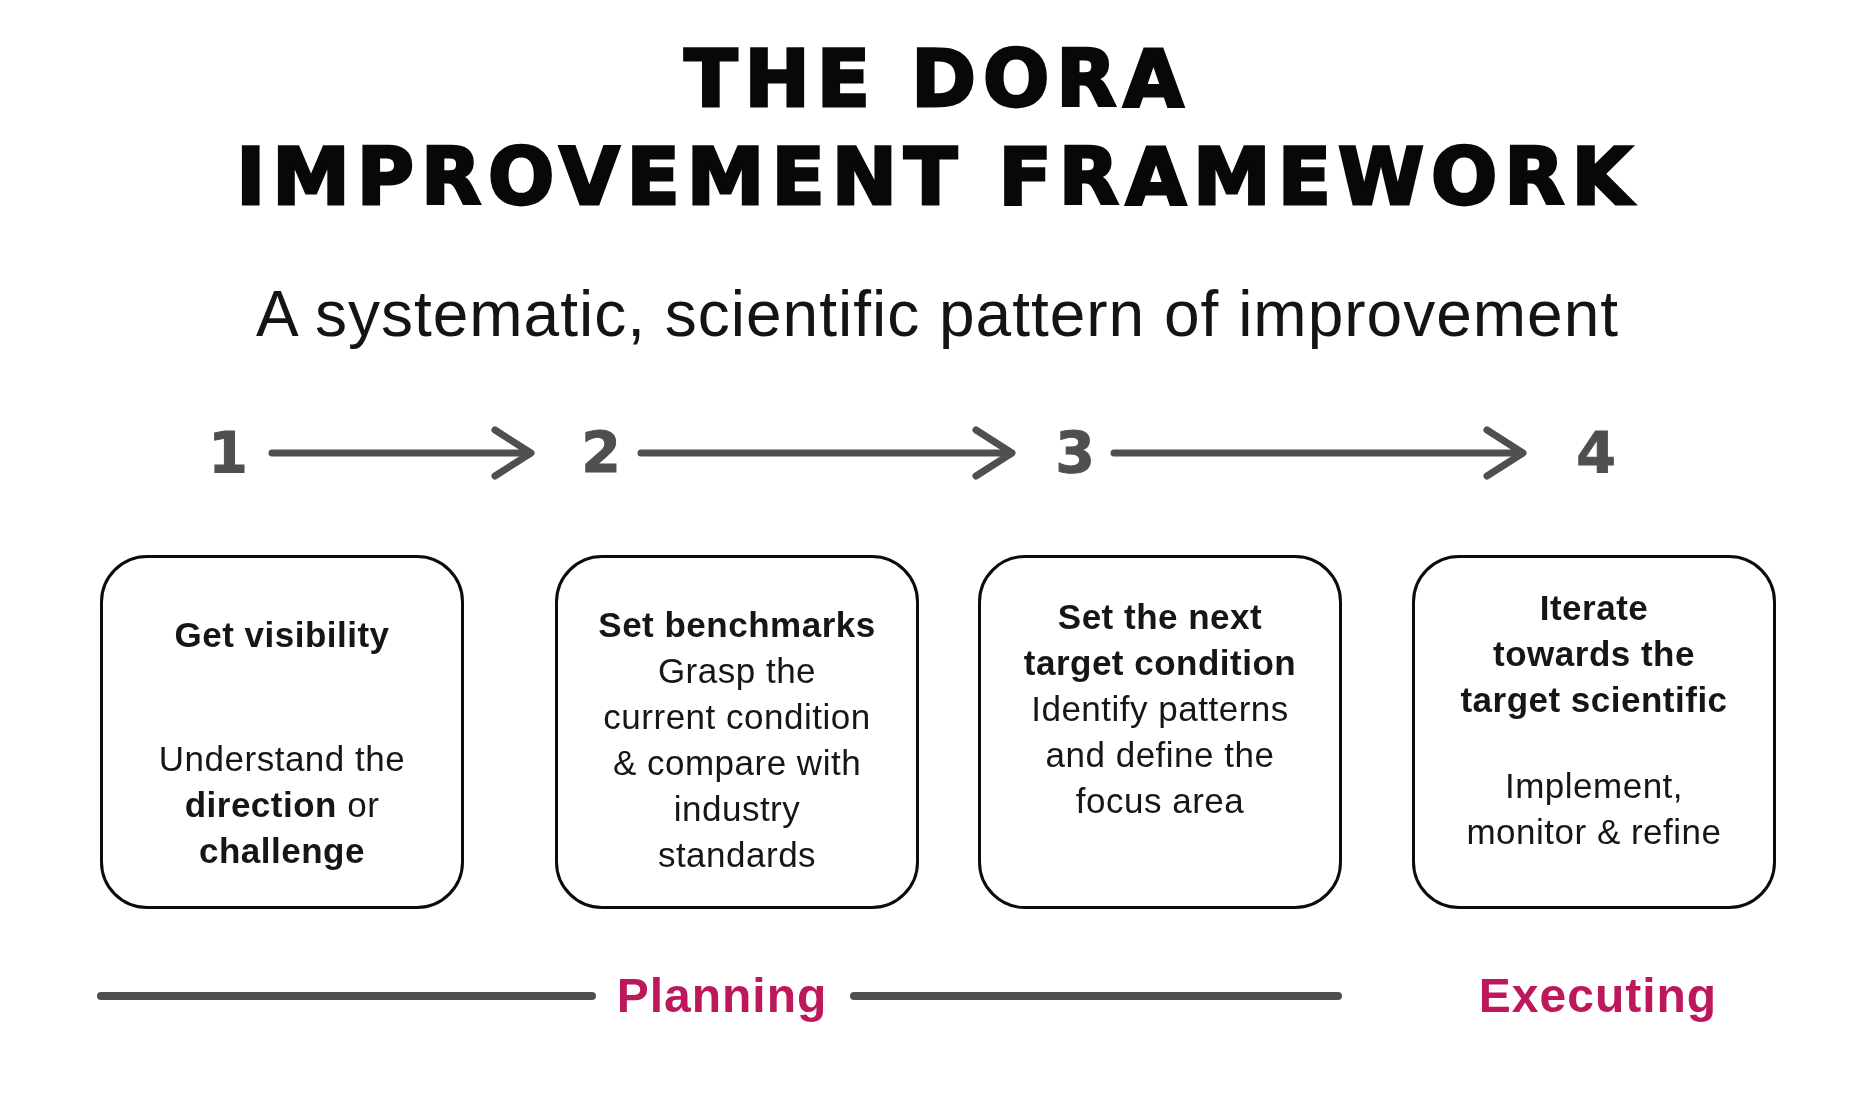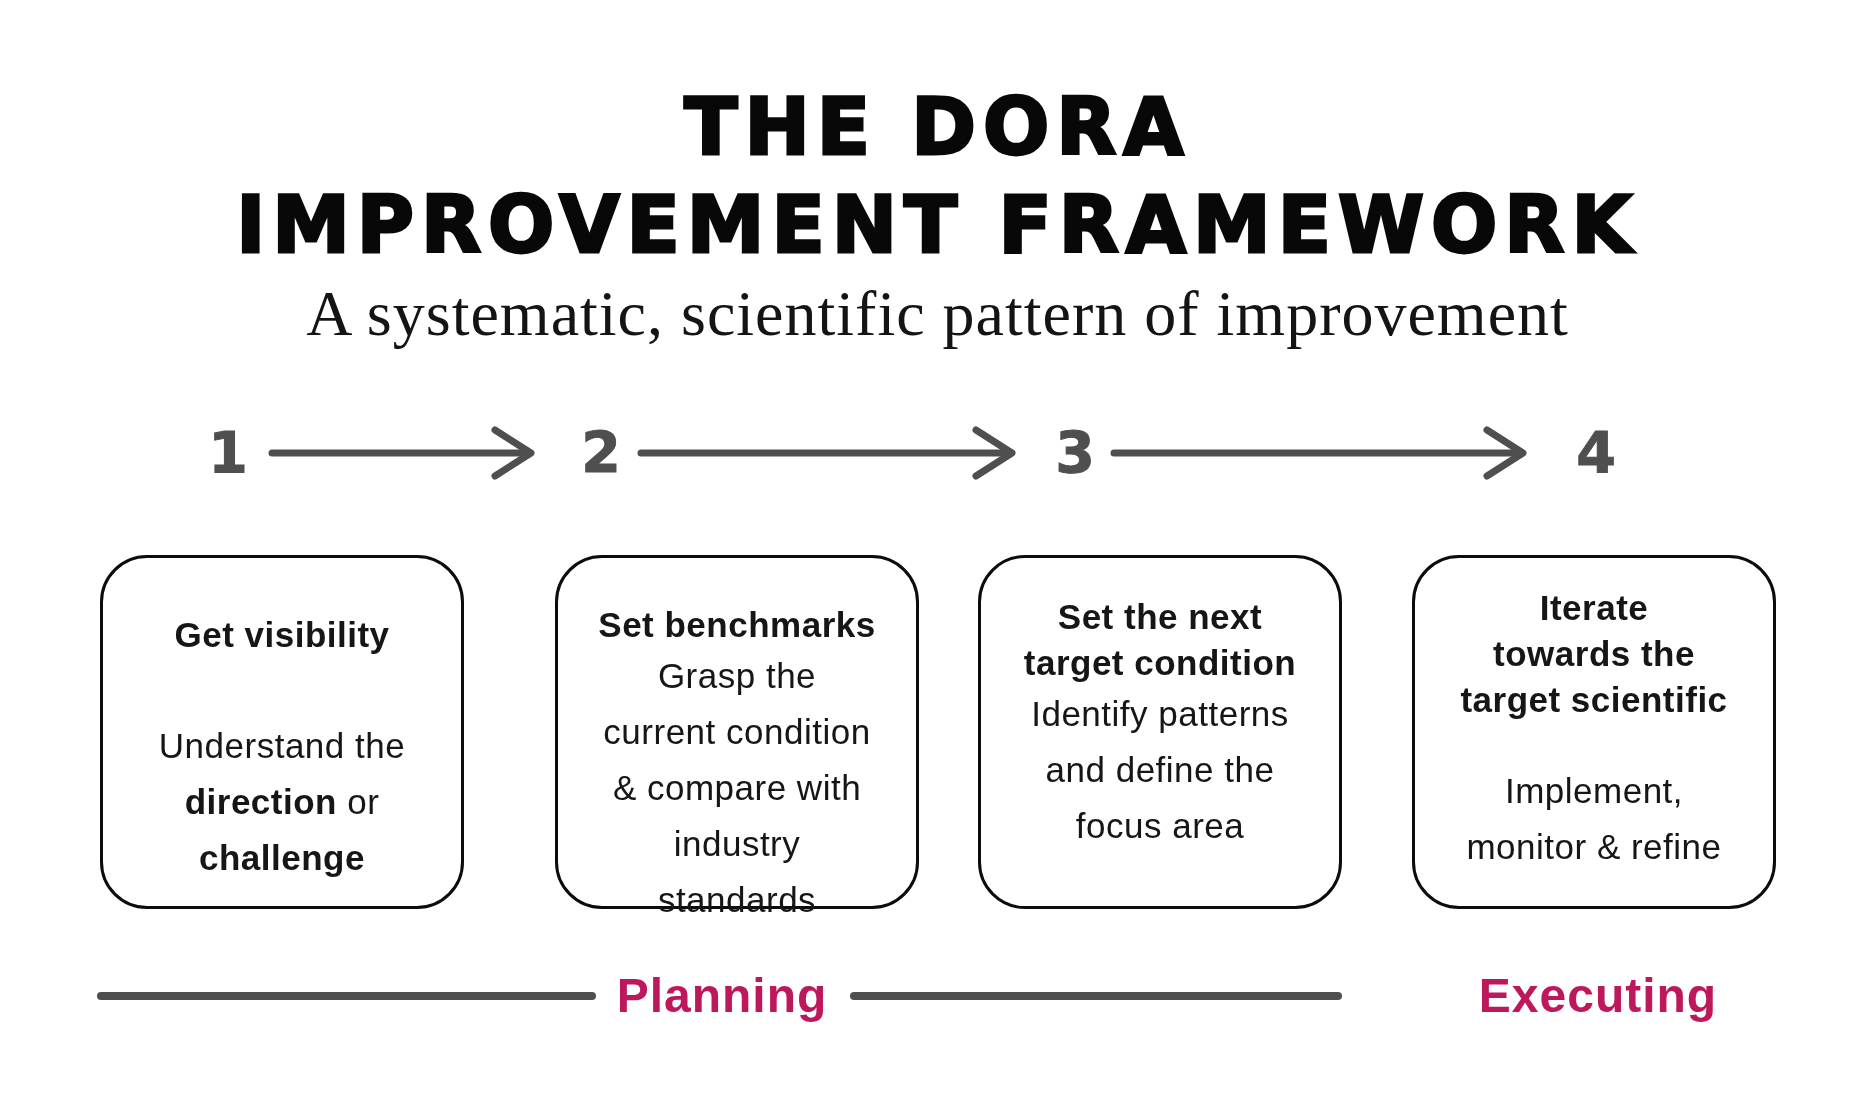--- a/index.html
+++ b/index.html
@@ -6,45 +6,44 @@
   .canvas{
     position:relative;width:1875px;height:1109px;background:#ffffff;overflow:hidden;
     font-family:"Liberation Sans", sans-serif;color:#161616;
   }
   .title{
     position:absolute;left:0;right:0;top:30px;text-align:center;
     font-family:"DejaVu Sans", sans-serif;font-weight:bold;
     font-size:78px;line-height:98px;letter-spacing:7px;
     color:#080808;-webkit-text-stroke:3px #080808;
     white-space:pre-line;
-    margin-top:48px;
   }
   .subtitle{
     position:absolute;left:0;right:0;top:278px;text-align:center;
-    font-size:64px;line-height:72px;letter-spacing:1px;color:#141414;font-weight:400;font-family:Liberation Serif, serif;
+    font-size:64px;line-height:72px;letter-spacing:1px;color:#141414;font-weight:400;
   }
   .step-num{
     position:absolute;top:425px;transform:translateX(-50%);
     font-family:"DejaVu Sans", sans-serif;font-weight:bold;
     font-size:57px;line-height:57px;color:#4f4f4f;-webkit-text-stroke:1px #4f4f4f;
   }
   .num1{left:228px}.num2{left:601px}.num3{left:1075px}.num4{left:1596px}
   .arrow{position:absolute;top:425px;height:56px;}
   .arrow line,.arrow path{stroke:#4f4f4f;stroke-width:7;stroke-linecap:round;stroke-linejoin:round;fill:none;}
   .ar1{left:268px}.ar2{left:637px}.ar3{left:1110px}
   .card{
     position:absolute;top:555px;width:364px;height:354px;box-sizing:border-box;
     background:#ffffff;border:3px solid #0c0c0c;border-radius:47px;
     text-align:center;
   }
   .card .h{font-weight:bold;font-size:35px;line-height:46px;letter-spacing:.5px;white-space:pre-line;}
-  .card .b{font-weight:400;font-size:35px;line-height:56px;letter-spacing:.5px;white-space:pre-line;}
+  .card .b{font-weight:400;font-size:35px;line-height:46px;letter-spacing:.5px;white-space:pre-line;}
   .card .b b{font-weight:bold;}
   .card1{left:100px}.card2{left:555px}.card3{left:978px}.card4{left:1412px}
-  .card1 .h{margin-top:54px}.card1 .b{margin-top:60px}
+  .card1 .h{margin-top:54px}.card1 .b{margin-top:78px}
   .card2 .h{margin-top:44px}.card2 .b{margin-top:0}
   .card3 .h{margin-top:36px}.card3 .b{}
   .card4 .h{margin-top:27px}.card4 .b{margin-top:40px}
   .phase-line{position:absolute;top:992px;height:8px;background:#4f4f4f;border-radius:4px;}
   .pl1{left:97px;width:499px}
   .pl2{left:850px;width:492px}
   .phase-label{
     position:absolute;top:970px;transform:translateX(-50%);
     font-weight:bold;font-size:48px;line-height:52px;letter-spacing:1px;color:#be185d;
   }

